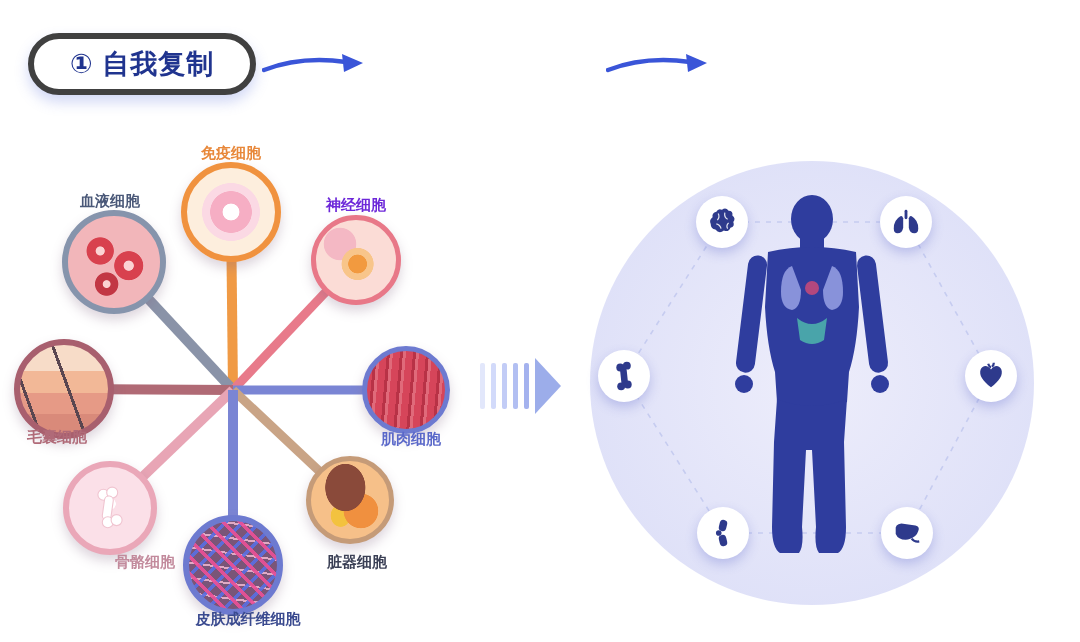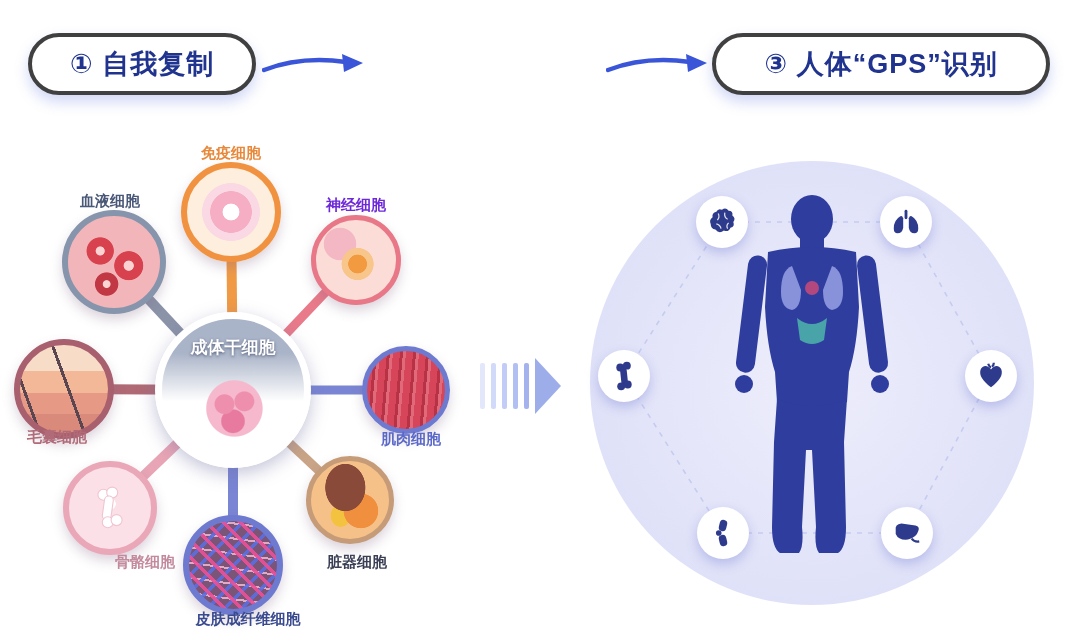--- a/index.html
+++ b/index.html
@@ -2,21 +2,21 @@
 <html><head>
 <meta charset="utf-8">
 <style>
   * { margin:0; padding:0; box-sizing:border-box; }
   body { font-family:"Liberation Sans","DejaVu Sans",sans-serif; background:#fff; }
   #canvas { position:relative; width:1080px; height:642px; background:#fff; overflow:hidden; }
 
   
   .step {
     position:absolute; top:33px; height:62px;
-    border:4px solid #404040; border-radius:31px; background:#fff;
+    border:6px solid #404040; border-radius:31px; background:#fff;
     color:#20348f; font-weight:bold; font-size:27px;
     display:flex; align-items:center; justify-content:center;
     box-shadow:0 7px 14px rgba(90,110,220,.28);
     letter-spacing:1px; white-space:nowrap;
   }
   .step-1 { left:28px;  width:228px; }
   .step-2 { left:372px; width:228px; }
   .step-3 { left:712px; width:338px; }
   .step-arrow { position:absolute; top:50px; }
   .arrow-1 { left:262px; }
@@ -121,21 +121,20 @@
 
   <div class="step step-1">① 自我复制</div>
   <svg class="step-arrow arrow-1" width="104" height="30">
     <path d="M2,20 C28,10 56,8 84,12" stroke="#3a55d8" stroke-width="4.5" fill="none" stroke-linecap="round"></path>
     <path d="M80,4 L101,13 L82,22 Z" fill="#3a55d8"></path>
   </svg>
   <svg class="step-arrow arrow-2" width="104" height="30">
     <path d="M2,20 C28,10 56,8 84,12" stroke="#3a55d8" stroke-width="4.5" fill="none" stroke-linecap="round"></path>
     <path d="M80,4 L101,13 L82,22 Z" fill="#3a55d8"></path>
   </svg>
-  <div class="step step-3">③ 人体“GPS”识别</div>
 
   <svg id="spokes" width="480" height="642">
     <line x1="233" y1="390" x2="231" y2="212" stroke="#f09a45" stroke-width="10"></line>
     <line x1="233" y1="390" x2="114" y2="262" stroke="#8a93a8" stroke-width="10"></line>
     <line x1="233" y1="390" x2="356" y2="260" stroke="#e87a8a" stroke-width="9"></line>
     <line x1="233" y1="390" x2="64" y2="389" stroke="#b06a75" stroke-width="10"></line>
     <line x1="233" y1="390" x2="406" y2="390" stroke="#7a85d4" stroke-width="9"></line>
     <line x1="233" y1="390" x2="110" y2="508" stroke="#e8a5b5" stroke-width="10"></line>
     <line x1="233" y1="390" x2="350" y2="500" stroke="#c9a486" stroke-width="9"></line>
     <line x1="233" y1="390" x2="233" y2="565" stroke="#7a85d4" stroke-width="10"></line>
@@ -153,23 +152,20 @@
           <circle cx="22" cy="6" r="5"></circle>
         <rect x="14" y="9" width="8" height="22" rx="4" transform="rotate(8 18 20)"></rect>
         <circle cx="18" cy="33" r="5"></circle>
           <circle cx="26" cy="31" r="5"></circle>
       </g>
     </svg>
   </div>
   <div class="cell cell-organ"></div>
   <div class="cell cell-fibroblast"></div>
 
-  <div class="cell cell-center">
-    <div class="center-label">成体干细胞</div>
-  </div>
 
   <div class="cell-label label-immune">免疫细胞</div>
   <div class="cell-label label-blood">血液细胞</div>
   <div class="cell-label label-nerve">神经细胞</div>
   <div class="cell-label label-hair">毛囊细胞</div>
   <div class="cell-label label-muscle">肌肉细胞</div>
   <div class="cell-label label-bone">骨骼细胞</div>
   <div class="cell-label label-organ">脏器细胞</div>
   <div class="cell-label label-fibroblast">皮肤成纤维细胞</div>
 

